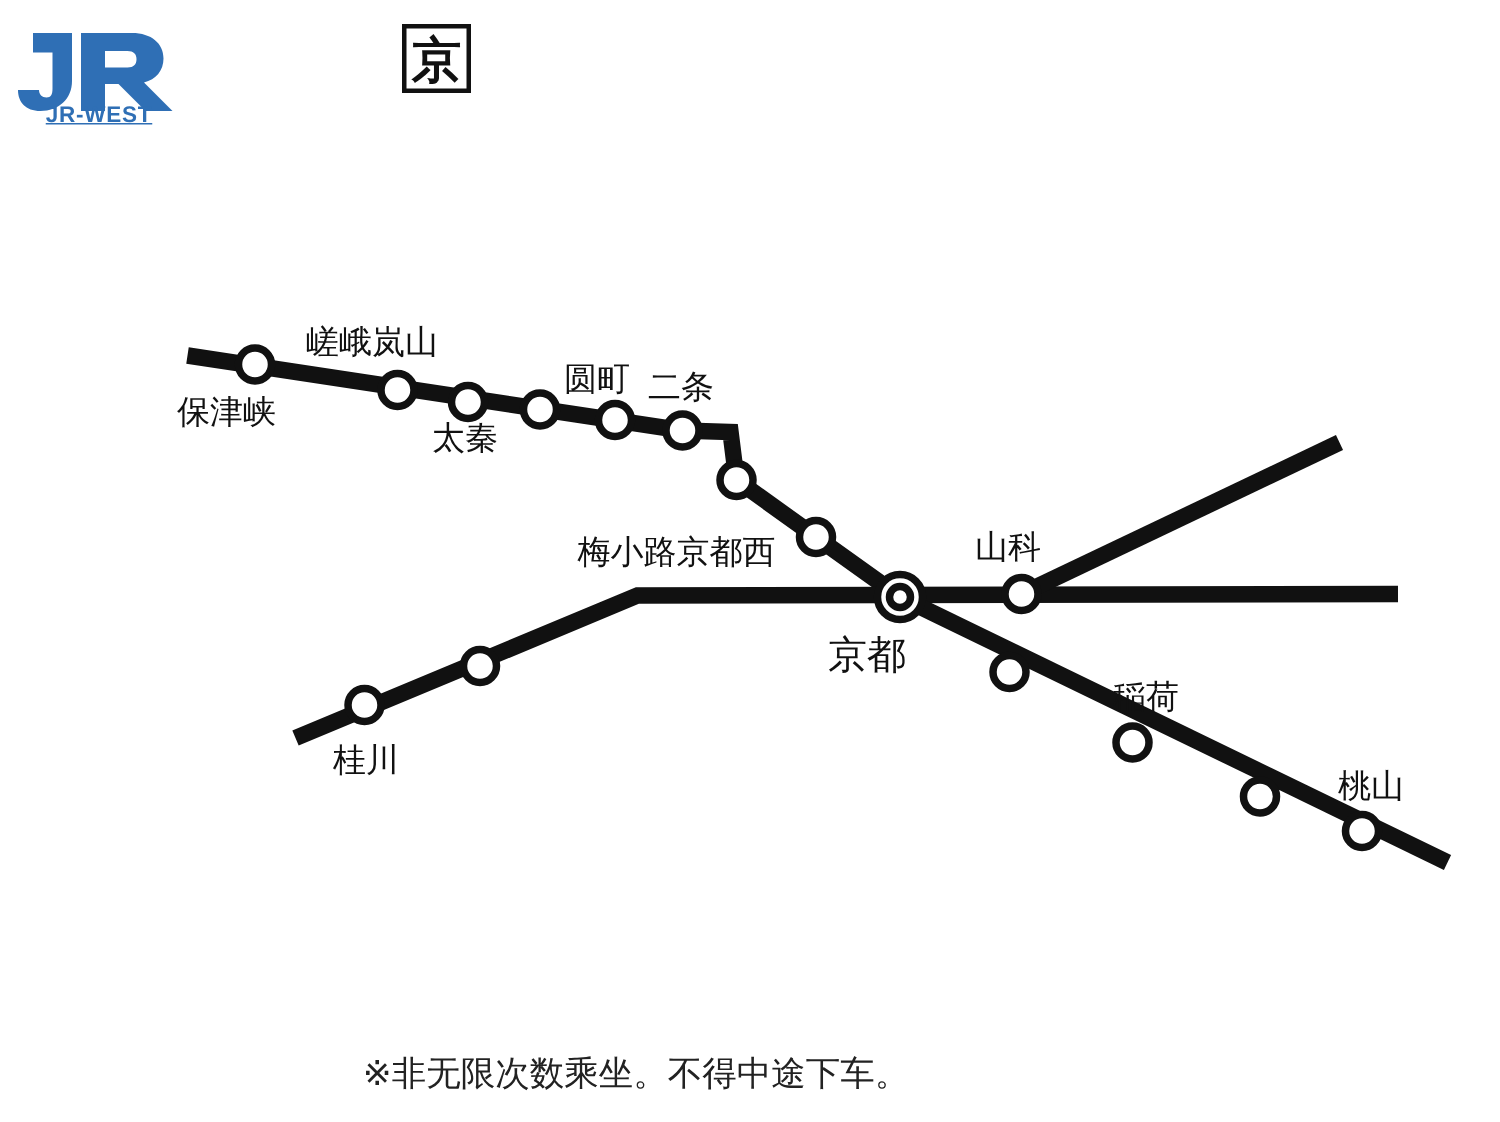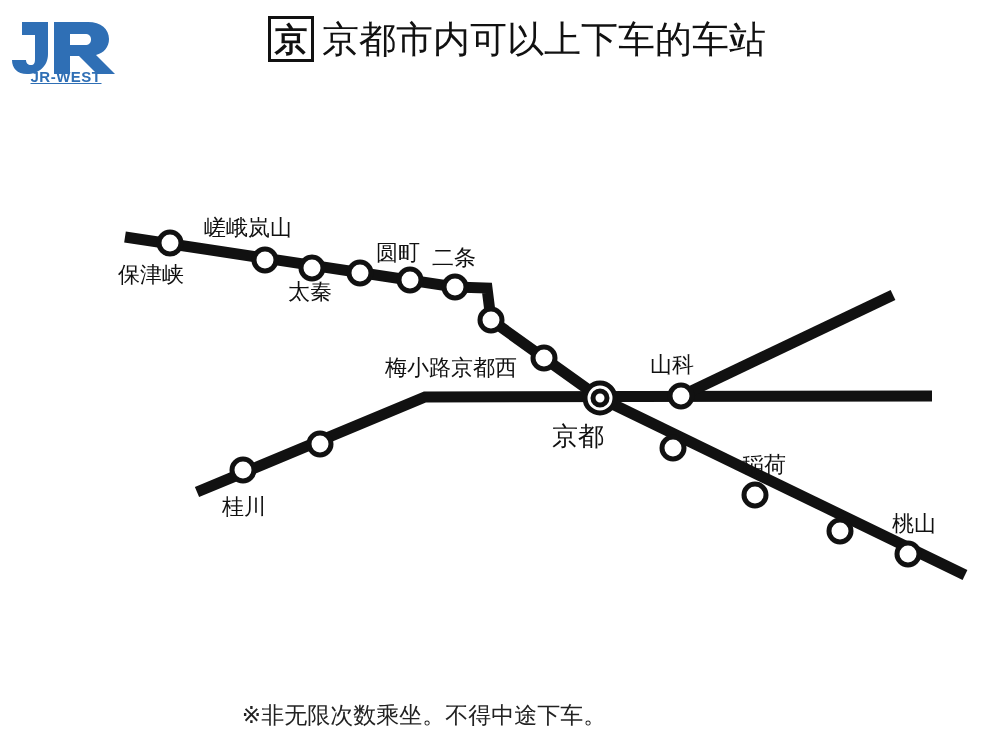--- a/index.html
+++ b/index.html
@@ -144,21 +144,20 @@
         <g fill="#2f6fb5">
           <path d="M10 8 h26 v32 c0 12 -9 20 -21 20 C5 60 0 54 0 46 h14 c0 3 2 5 5 5 c3 0 4 -2 4 -6 V21 H10 Z"></path>
           <path d="M42 8 h34 c13 0 21 7 21 17 c0 8 -5 14 -13 16 l19 19 H85 L67 42 h-9 v18 H42 Z M58 20 v11 h15 c4 0 6 -2 6 -5.5 c0 -3.5 -2 -5.5 -6 -5.5 Z"></path>
         </g>
       </svg>
     </div>
     <div class="jr-wordmark">JR-WEST</div>
 
     <div class="title-row">
       <div class="kyo-badge">京</div>
-      <div class="title-text">京都市内可以上下车的车站</div>
     </div>
   </div>
 
   <div class="map-wrap">
     <svg class="map-svg" id="map-svg" width="1000" height="560" viewBox="0 0 1000 560">
       <g id="lines-group">
           <polyline class="rail-line" points="125,127 455,177 487,178 491,210 600,288" stroke="#111111"></polyline>
           <polyline class="rail-line" points="197,382 425,287 932,286" stroke="#111111"></polyline>
           <polyline class="rail-line" points="600,288 965,465" stroke="#111111"></polyline>
           <polyline class="rail-line" points="681,286 893,185" stroke="#111111"></polyline>

